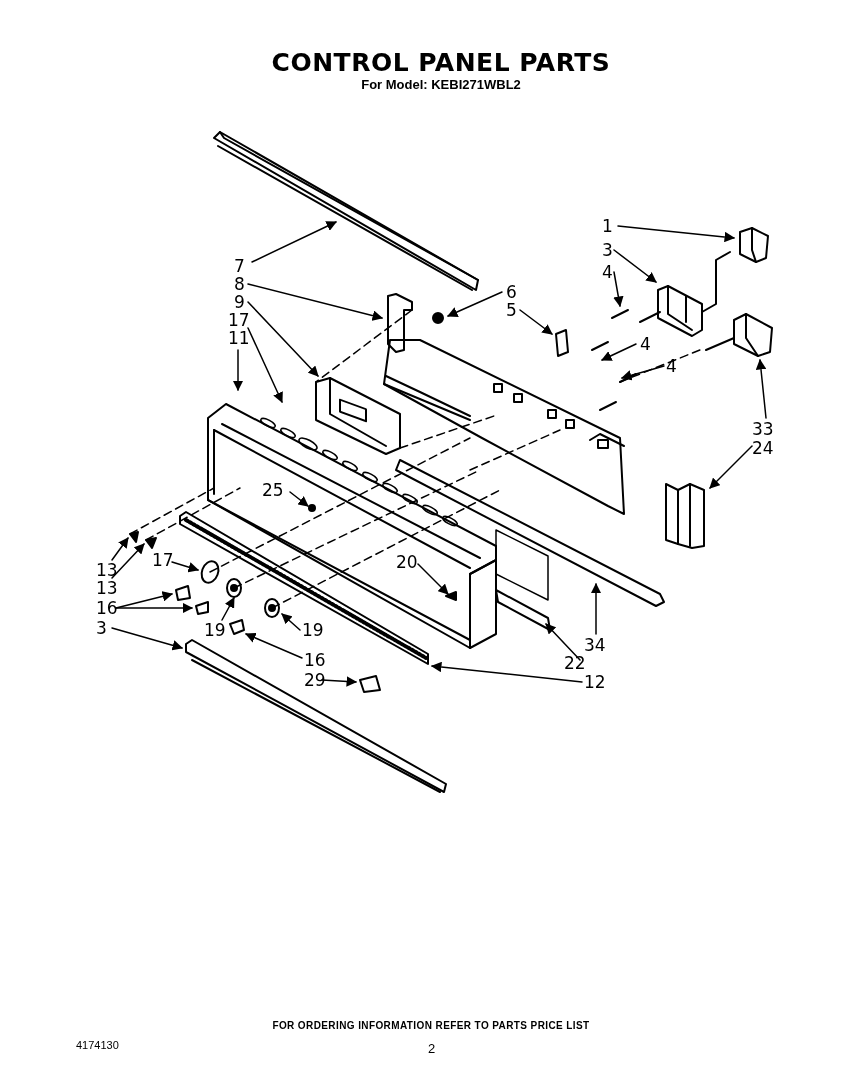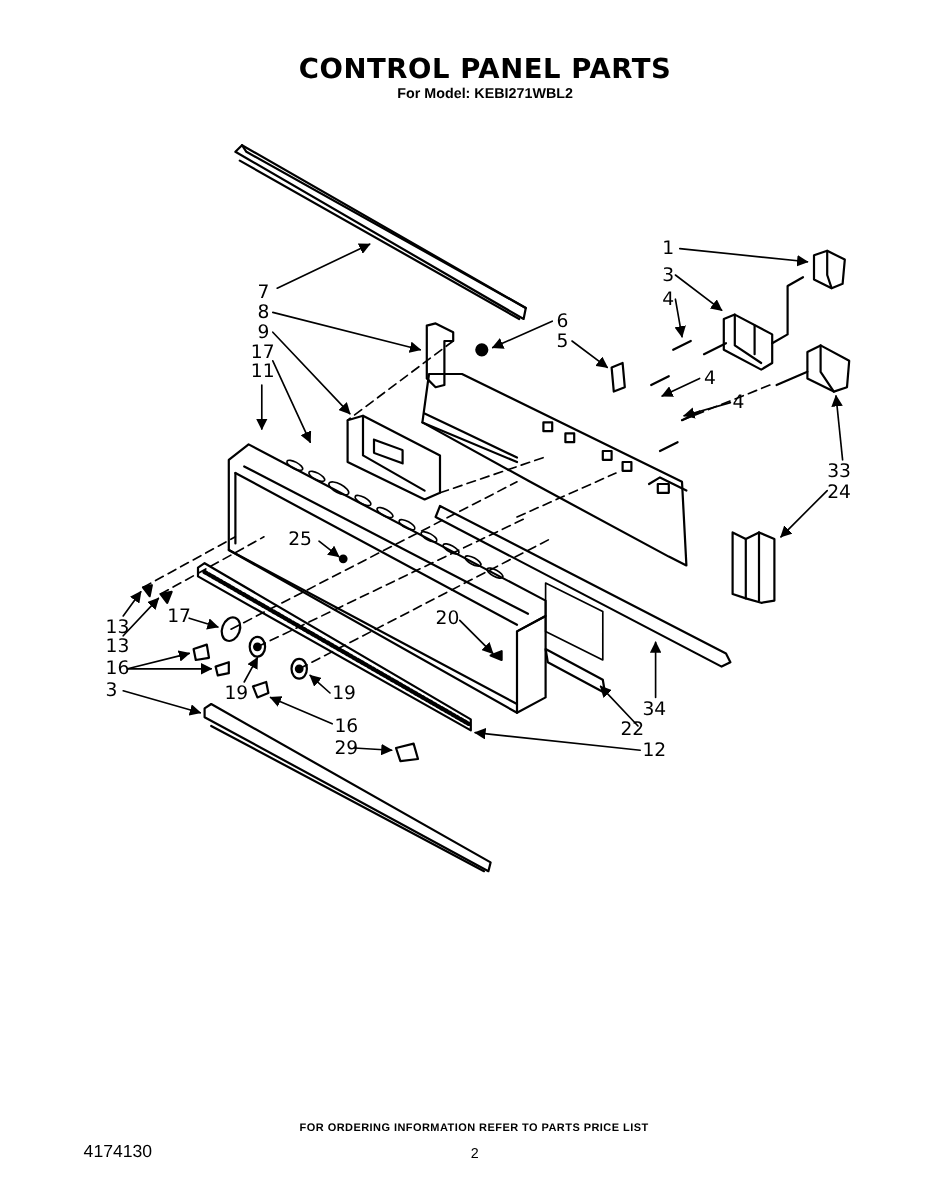--- a/index.html
+++ b/index.html
@@ -2,21 +2,21 @@
 <html><head>
   <meta charset="utf-8">
   <style>
     html, body { margin:0; padding:0; background:#ffffff; }
     body { width:848px; height:1088px; position:relative; overflow:hidden; font-family:"Liberation Sans", sans-serif; color:#000; }
     .title { position:absolute; left:0; width:882px; top:48px; text-align:center; font-family:"DejaVu Sans", sans-serif; font-weight:bold; font-size:25px; letter-spacing:0.5px; }
     .subtitle { position:absolute; left:0; width:882px; top:77px; text-align:center; font-family:"Liberation Sans", sans-serif; font-weight:bold; font-size:13px; }
     svg.diagram { position:absolute; left:0; top:0; }
     .callout { position:absolute; font-family:"DejaVu Sans", sans-serif; font-size:17px; font-weight:normal; line-height:17px; }
     .footer-note { position:absolute; left:0; width:862px; top:1020px; text-align:center; font-family:"Liberation Sans", sans-serif; font-weight:bold; font-size:10px; letter-spacing:0.4px; }
-    .doc-number { position:absolute; left:76px; top:1039px; font-size:16px; }
+    .doc-number { position:absolute; left:76px; top:1039px; font-size:11px; }
     .page-number { position:absolute; left:428px; top:1041px; font-size:13px; }
   </style>
 </head>
 <body>
 
 <div class="title">CONTROL PANEL PARTS</div>
 <div class="subtitle">For Model: KEBI271WBL2</div>
 
 <svg class="diagram" width="848" height="1088" viewBox="0 0 848 1088" fill="none" stroke="#000" stroke-width="2" stroke-linecap="round" stroke-linejoin="round">
   <defs>

